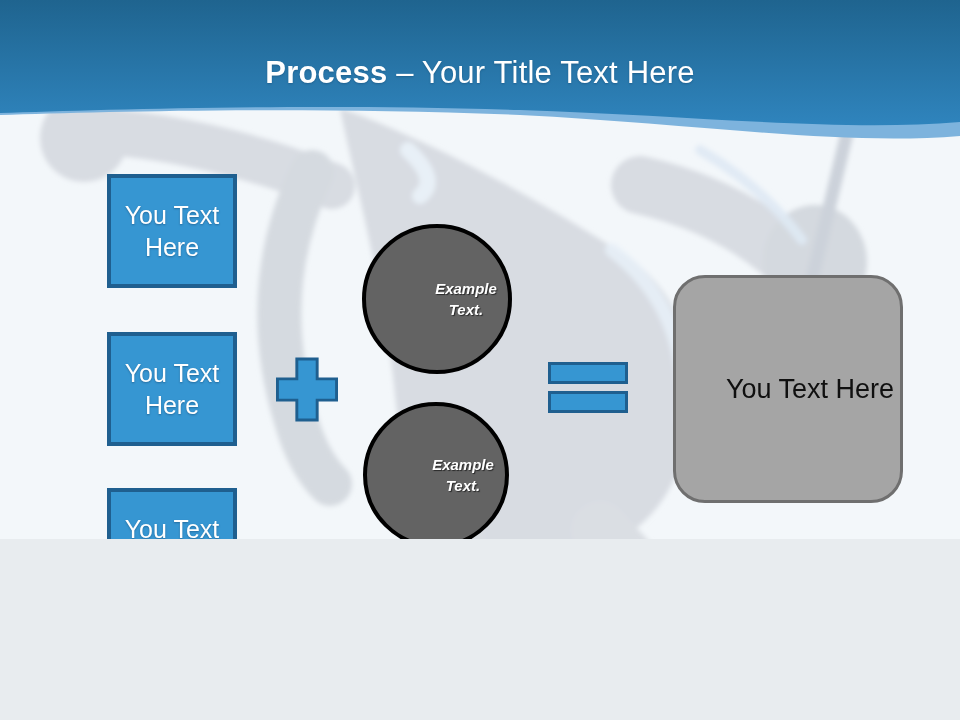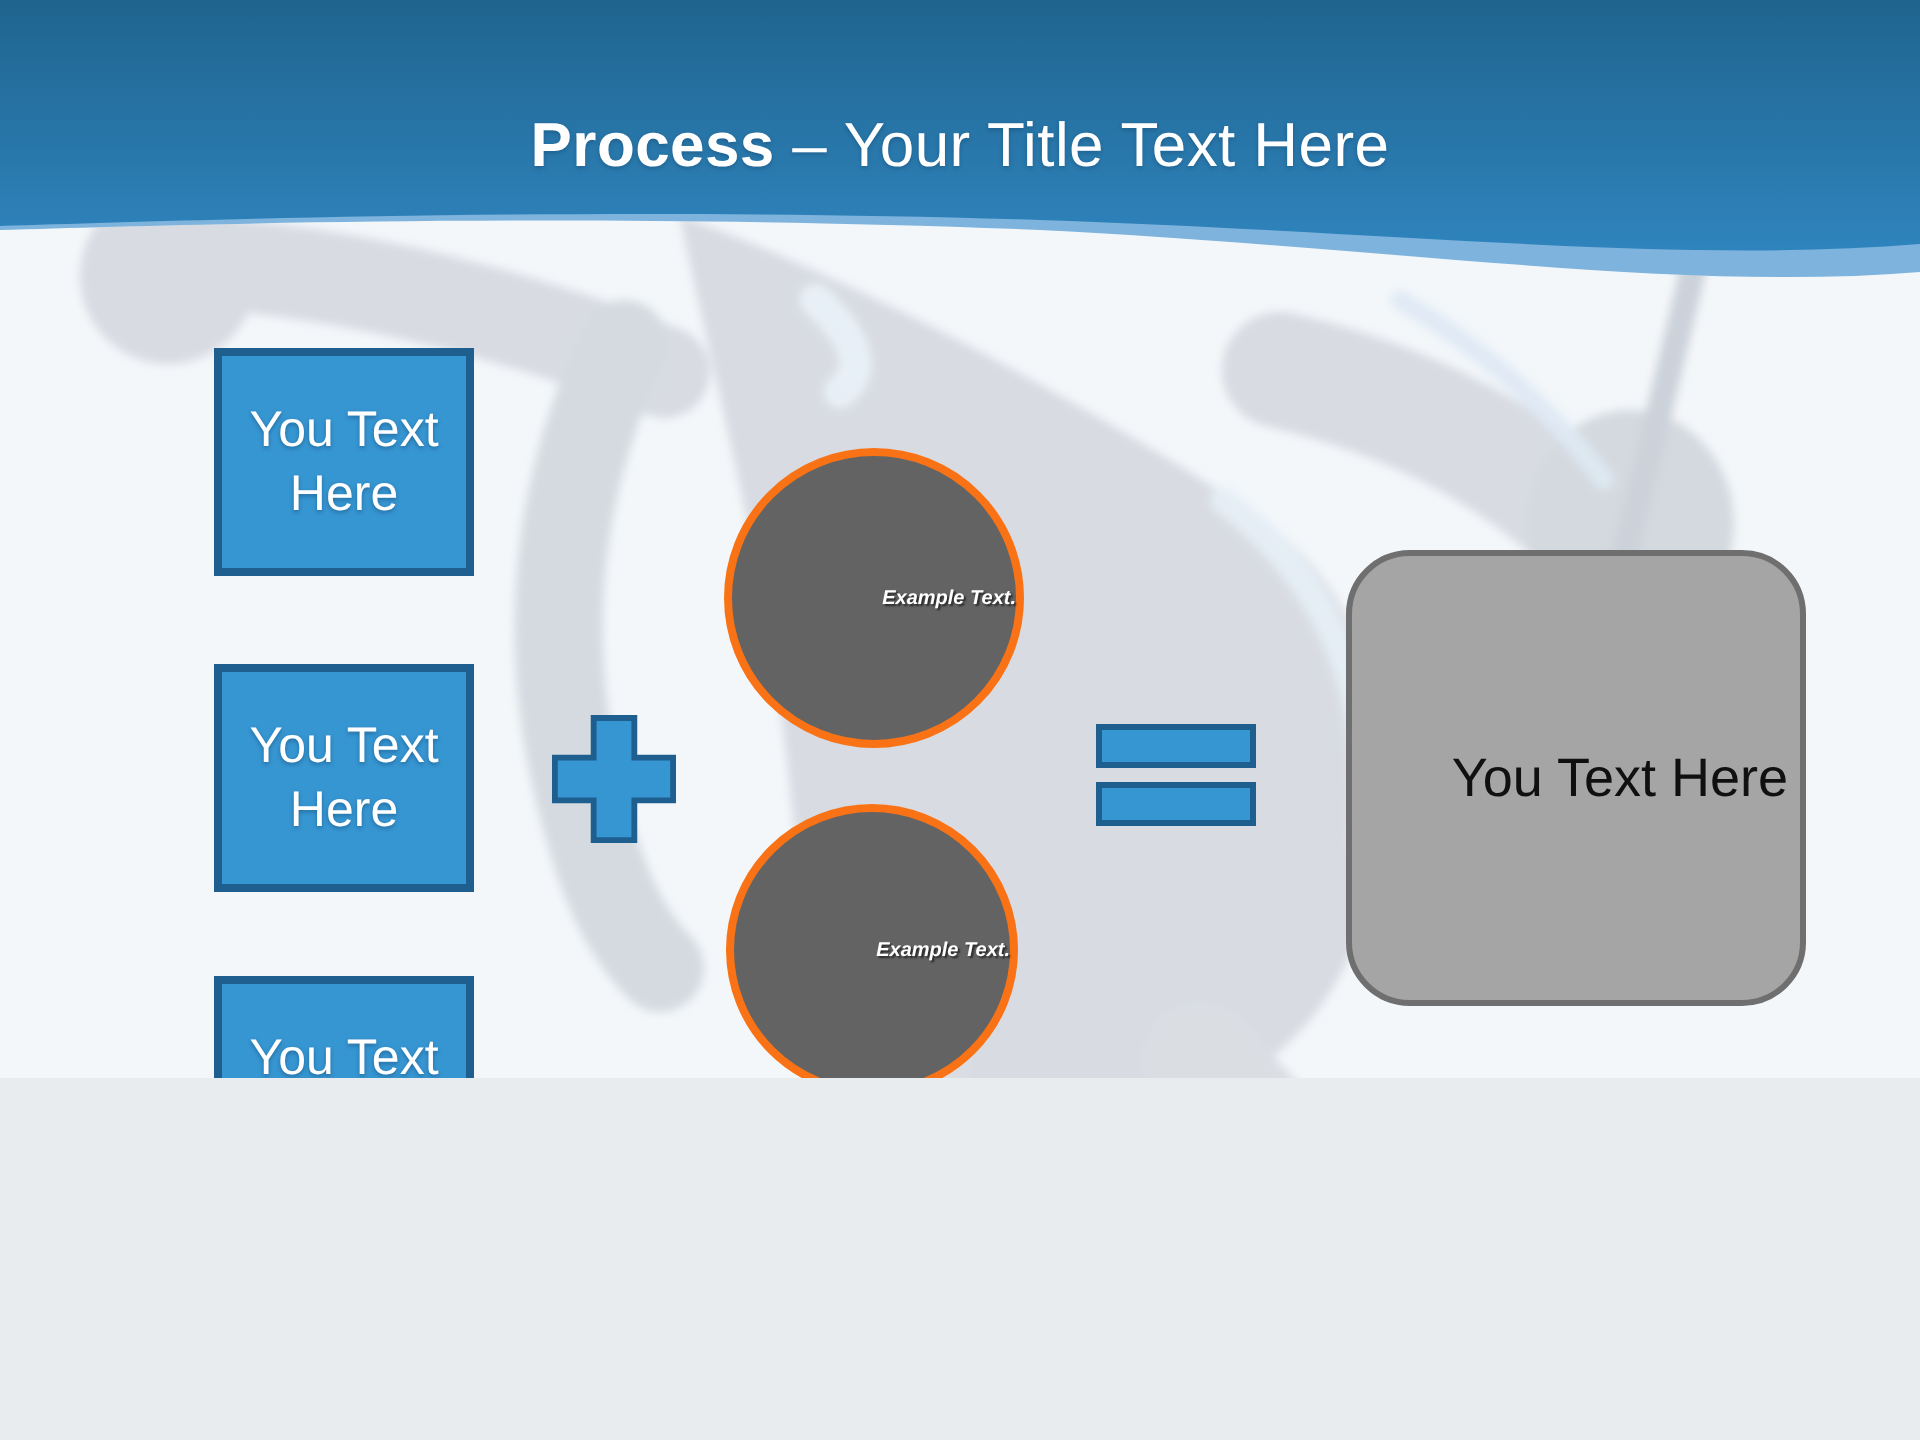--- a/index.html
+++ b/index.html
@@ -26,22 +26,22 @@
     color:#ffffff;font-size:25px;line-height:32px;
     text-shadow:0 1px 2px rgba(0,30,60,.35);
     padding:4px;
   }
   #input-box-1{top:174px;}
   #input-box-2{top:332px;}
   #input-box-3{top:488px;}
   .plus-wrap{left:276px;top:357px;width:62px;height:65px;}
   .circle{
     border-radius:50%;
-    background:#636363;border:4px solid #f97316;
-    color:#ffffff;font-size:10px;line-height:21px;
+    background:#636363;border:4px solid #000000;
+    color:#ffffff;font-size:15px;line-height:21px;
     font-weight:700;font-style:italic;
     text-shadow:1px 1px 1px rgba(0,0,0,.6);
   }
   .circle-label{max-width:84px;}
   #circle-1{left:362px;top:224px;width:150px;height:150px;}
   #circle-2{left:363px;top:402px;width:146px;height:146px;}
   .equals-wrap{left:548px;top:362px;width:80px;height:51px;flex-direction:column;justify-content:space-between;}
   .equals-bar{
     width:80px;height:22px;box-sizing:border-box;
     background:#3696d2;border:3px solid #1f5f8f;

